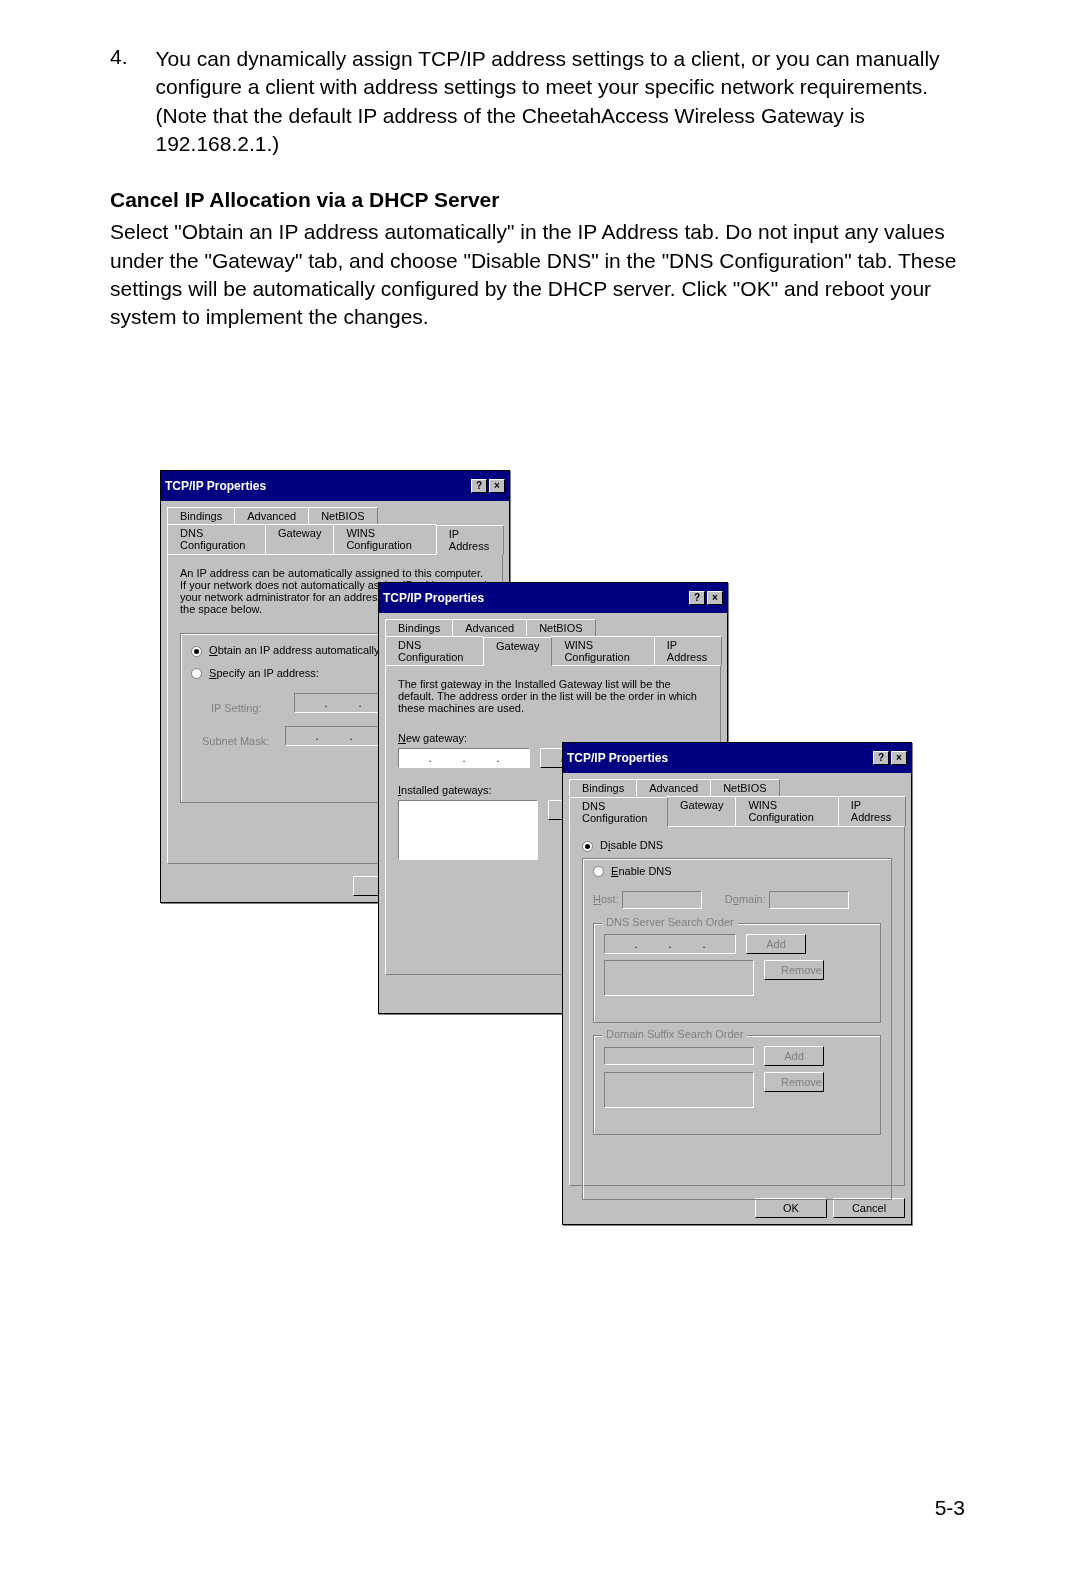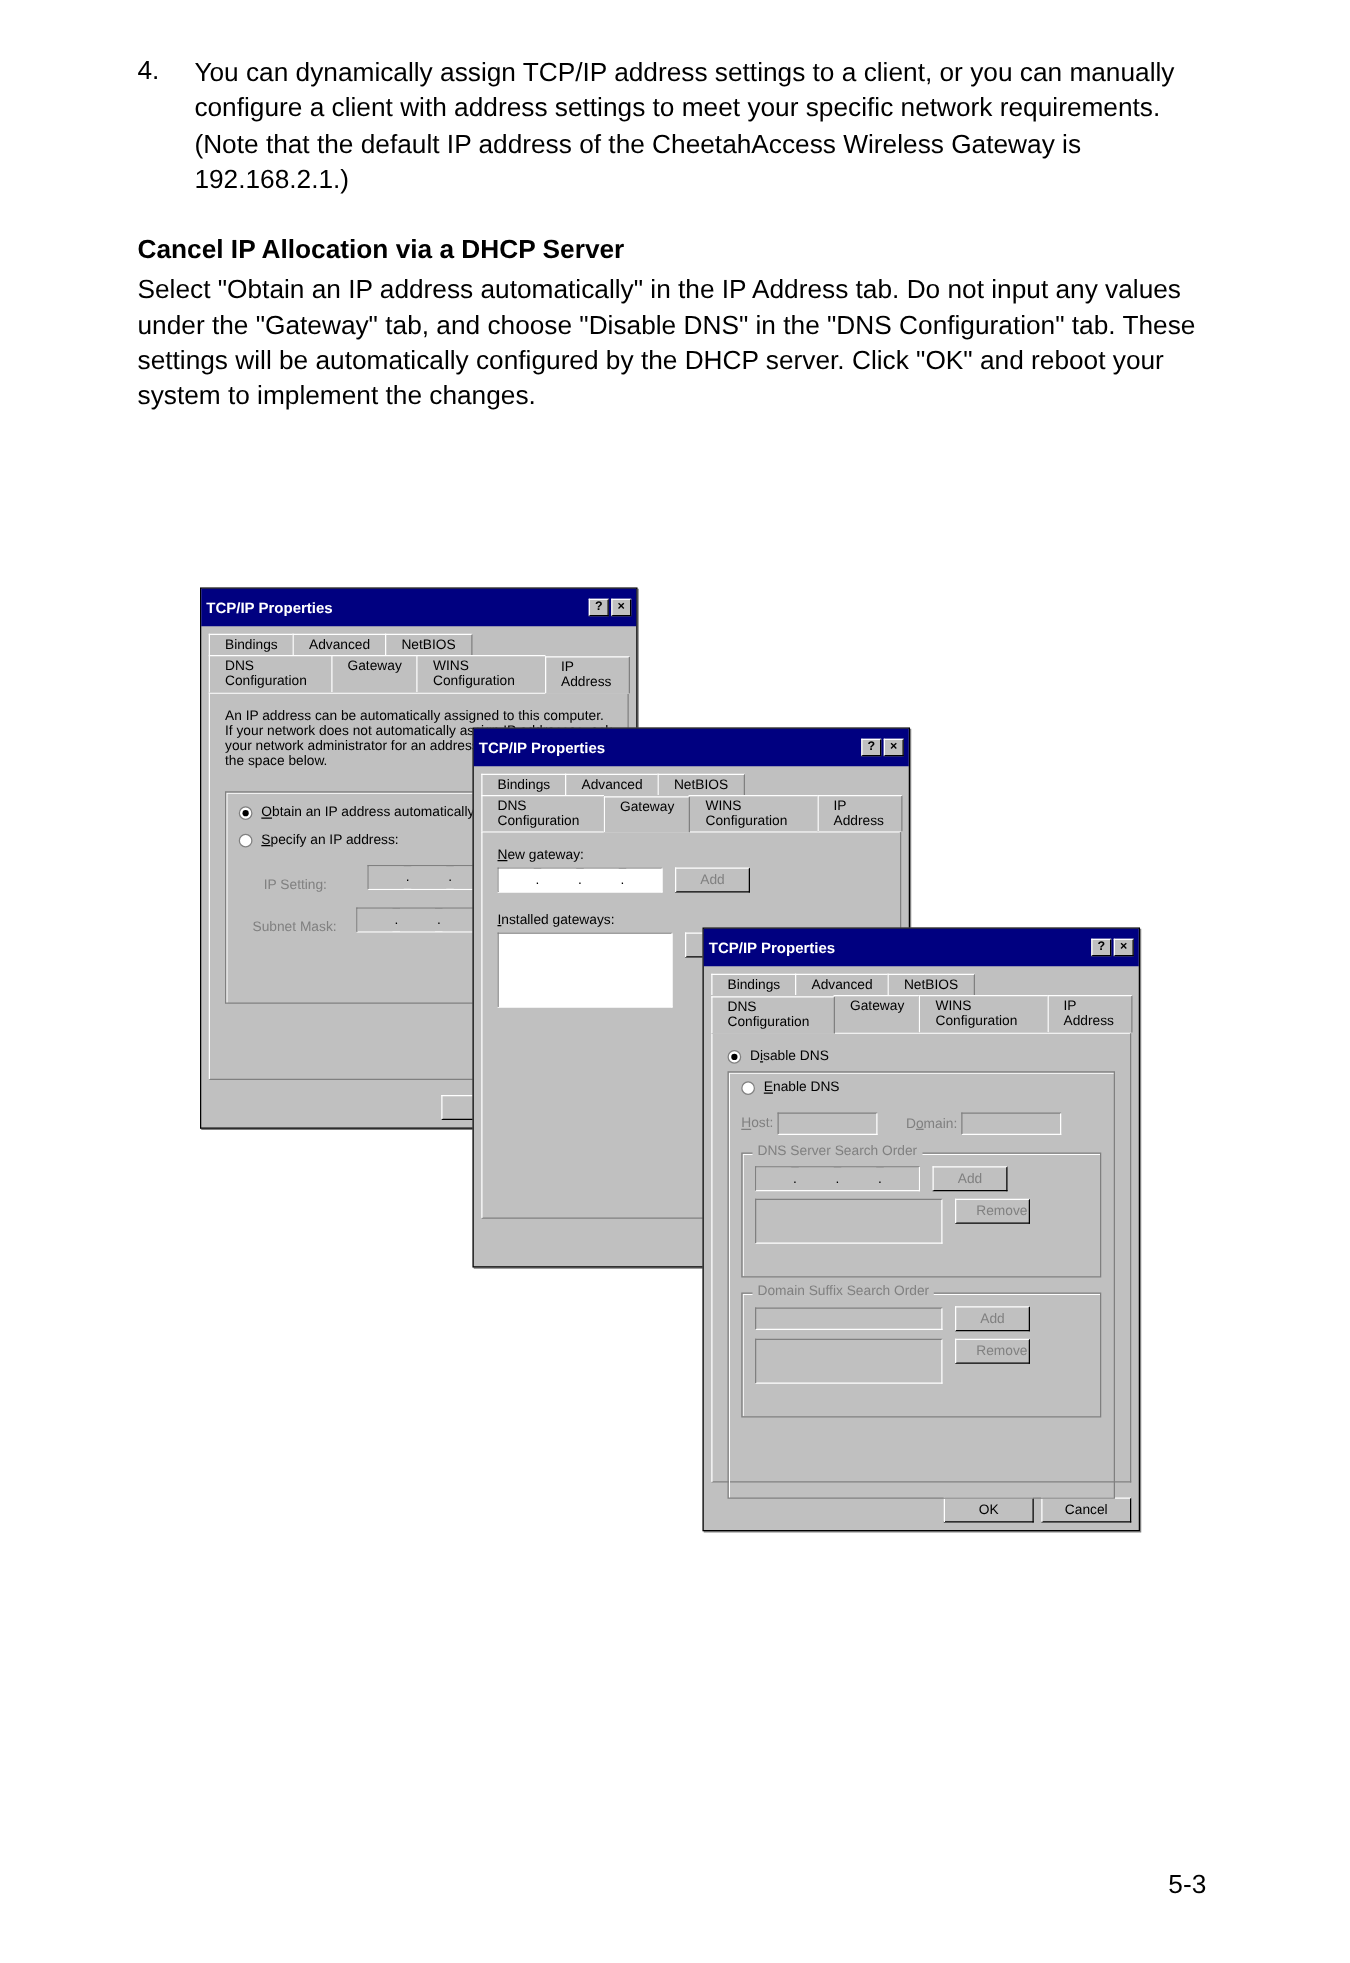--- a/index.html
+++ b/index.html
@@ -266,20 +266,21 @@
     <div class="tab">Advanced</div>
     <div class="tab">NetBIOS</div>
   </div>
   <div class="tabs tabs-row2">
     <div class="tab">DNS Configuration</div>
     <div class="tab active">Gateway</div>
     <div class="tab">WINS Configuration</div>
     <div class="tab">IP Address</div>
   </div>
   <div class="panel" style="height:310px;">
+    <div style="margin-bottom:18px;">The first gateway in the Installed Gateway list will be the default. The address order in the list will be the order in which these machines are used.</div>
 
     <div><span class="underline-letter">N</span>ew gateway:</div>
     <div style="display:flex; gap:10px; align-items:center; margin:4px 0 16px 0;">
       <span class="ipbox white">
         <span class="oct"></span>
           <span class="dot">.</span>
           <span class="oct"></span>
           <span class="dot">.</span>
           <span class="oct"></span>
           <span class="dot">.</span>

